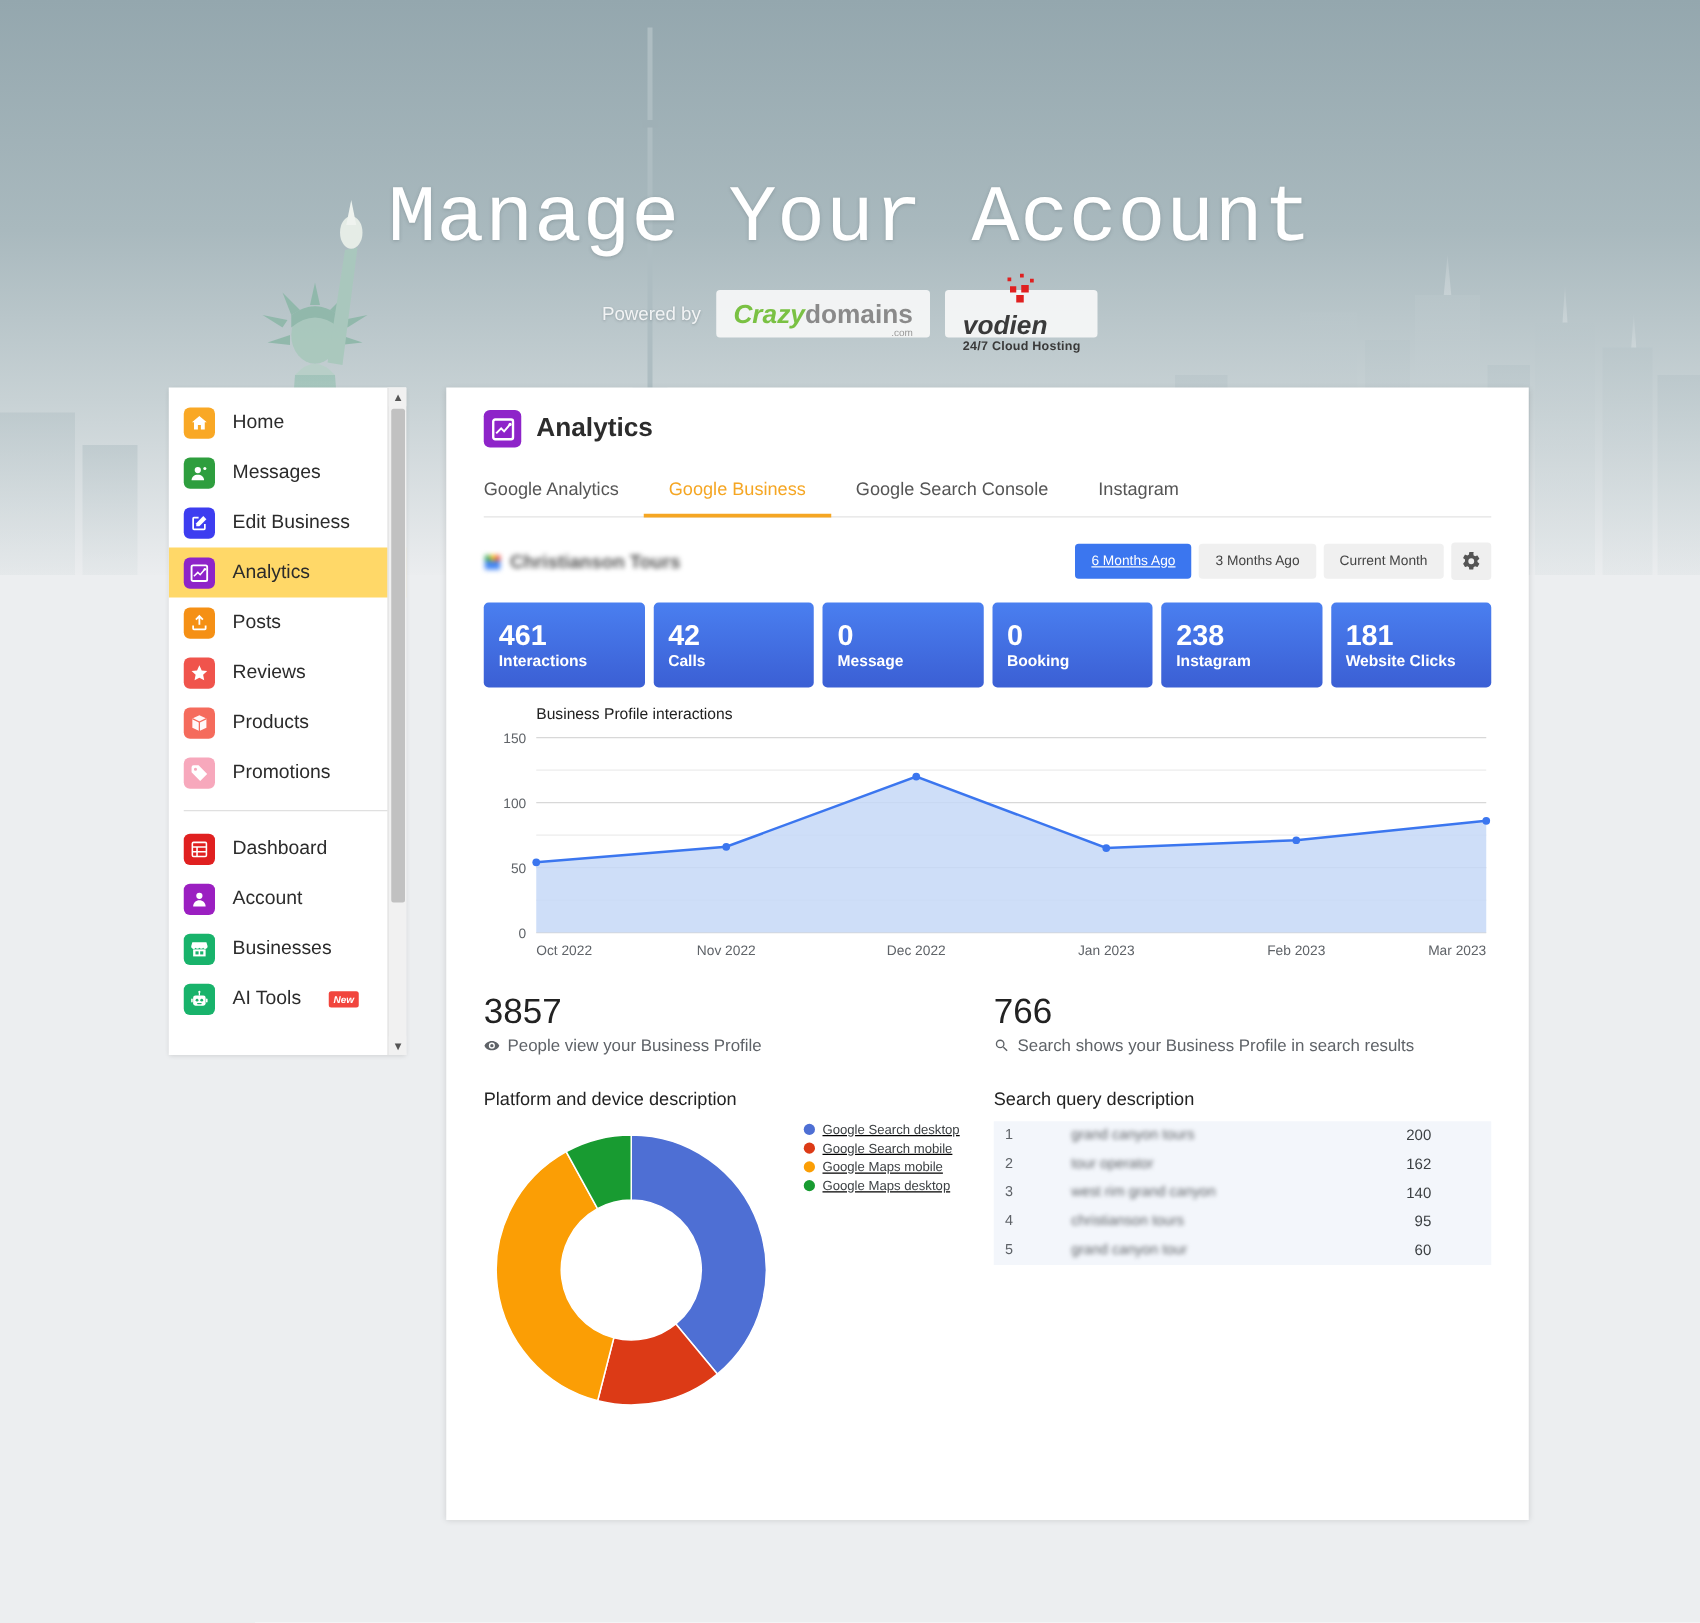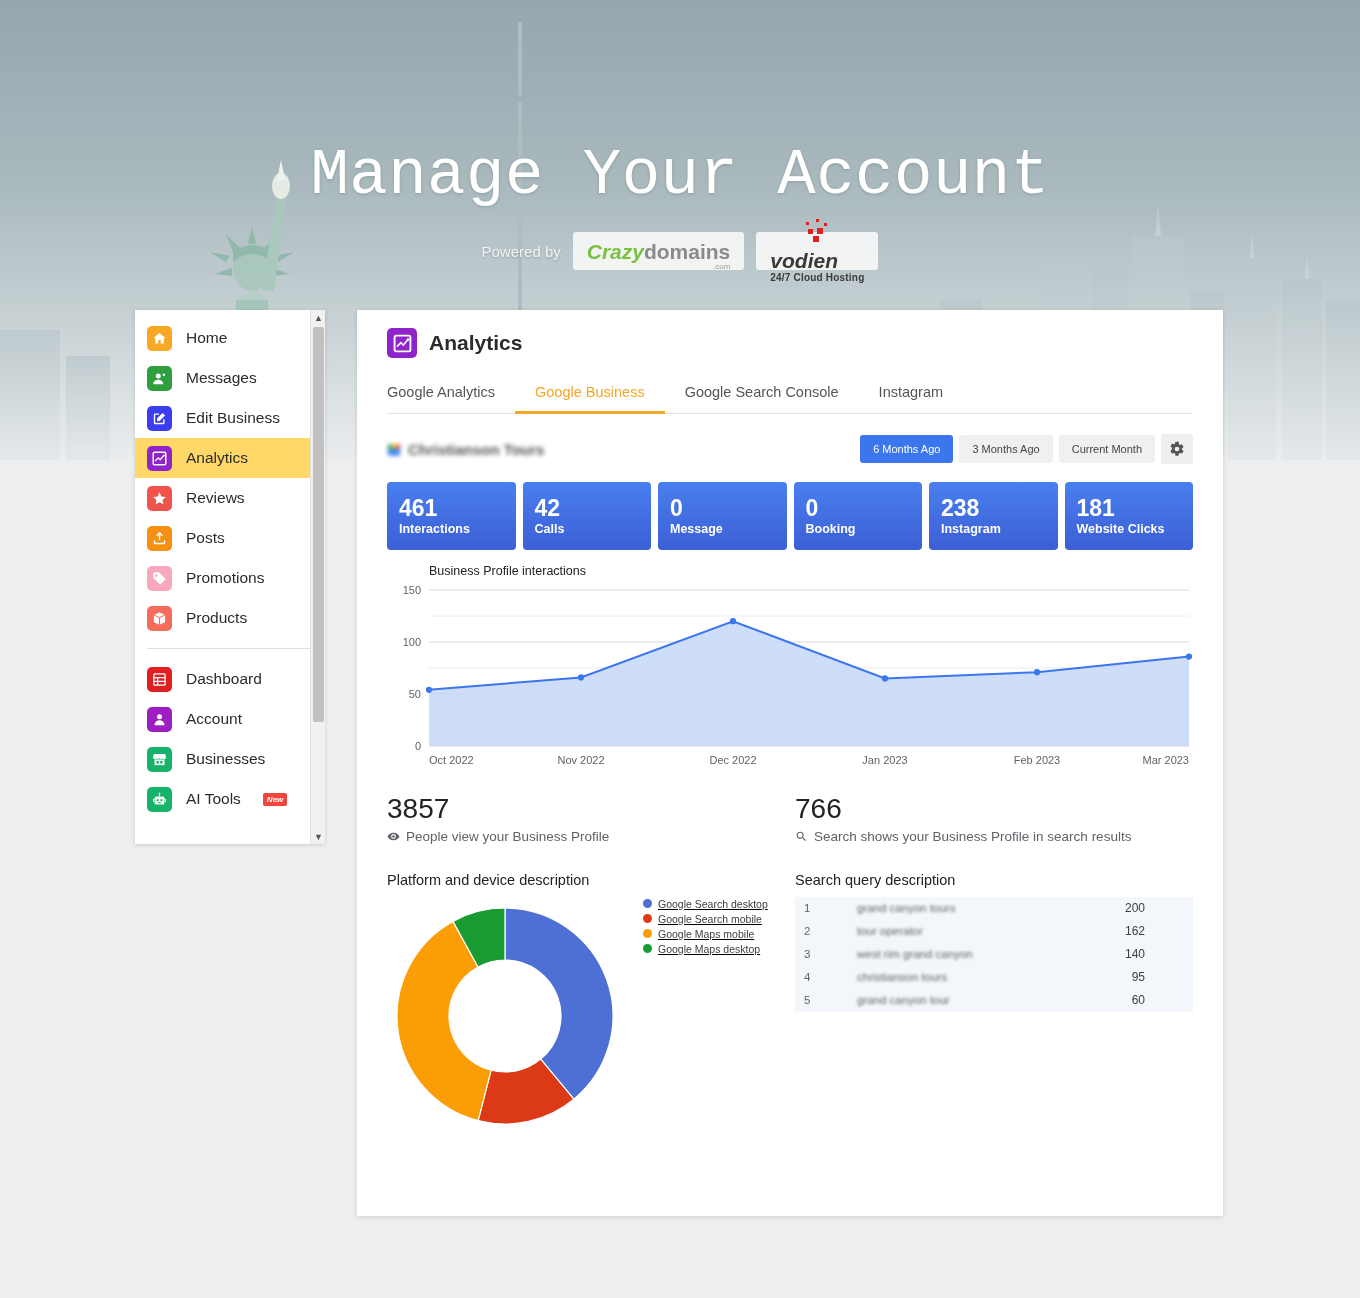--- a/index.html
+++ b/index.html
@@ -139,21 +139,21 @@
   }
   .biz-name-wrap { display: flex; align-items: center; gap: 7px; filter: blur(2.2px); }
   .gmb-icon { width: 14px; height: 15px; position: relative; }
   .biz-name { font-size: 15px; font-weight: 700; color: #555; }
   .range-btns { display: flex; align-items: center; gap: 6px; }
   .range-btn {
     font-size: 11px; padding: 8px 13px; border-radius: 3px;
     background: #f0f0f0; color: #444; cursor: pointer; border: none;
     font-family: "Liberation Sans", sans-serif;
   }
-  .range-btn.active { background: #3b76ef; color: #fff; }
+  .range-btn.active { background: #3b76ef; color: #fff; text-decoration: underline; }
   .gear-btn {
     width: 32px; height: 30px; background: #efefef; border-radius: 3px;
     display: flex; align-items: center; justify-content: center; cursor: pointer;
   }
   .gear-btn svg { width: 16px; height: 16px; fill: #555; }
 
   
   .stats { display: flex; gap: 7px; padding: 18px 30px 0 30px; }
   .stat {
     flex: 1; height: 68px; border-radius: 4px;
@@ -339,53 +339,53 @@
         <span class="nav-icon" style="background: rgb(142, 36, 201);">
           <svg viewBox="0 0 24 24" fill="none">
             <rect x="2" y="2" width="20" height="20" rx="2" stroke="#fff" stroke-width="2.4"></rect>
             <polyline points="5,16 10,11 13,14 19,7" stroke="#fff" stroke-width="2"></polyline>
             <circle cx="19" cy="7" r="1.6" fill="#fff"></circle>
           </svg>
         </span>
         <span class="nav-label">Analytics</span>
       </div>
       <div class="nav-item">
-        <span class="nav-icon" style="background: rgb(240, 84, 76);">
-          <svg viewBox="0 0 24 24" fill="#fff">
-            <path d="M12 2l3 6.6 7 .8-5.2 4.8 1.4 7L12 17.8 5.8 21.2l1.4-7L2 9.4l7-.8z"></path>
-          </svg>
-        </span>
-        <span class="nav-label">Reviews</span>
-      </div>
-      <div class="nav-item">
         <span class="nav-icon" style="background: rgb(245, 144, 21);">
           <svg viewBox="0 0 24 24" fill="none" stroke="#fff" stroke-width="2.3">
             <path d="M4 15v4a1 1 0 0 0 1 1h14a1 1 0 0 0 1-1v-4"></path>
             <path d="M12 3v11M7.5 7.5 12 3l4.5 4.5"></path>
           </svg>
         </span>
         <span class="nav-label">Posts</span>
       </div>
       <div class="nav-item">
-        <span class="nav-icon" style="background: rgb(247, 168, 188);">
-          <svg viewBox="0 0 24 24" fill="#fff">
-            <path d="M11 2H4.5A2.5 2.5 0 0 0 2 4.5V11l11 11 9-9zM7 9a2 2 0 1 1 2-2 2 2 0 0 1-2 2z"></path>
-          </svg>
-        </span>
-        <span class="nav-label">Promotions</span>
+        <span class="nav-icon" style="background: rgb(240, 84, 76);">
+          <svg viewBox="0 0 24 24" fill="#fff">
+            <path d="M12 2l3 6.6 7 .8-5.2 4.8 1.4 7L12 17.8 5.8 21.2l1.4-7L2 9.4l7-.8z"></path>
+          </svg>
+        </span>
+        <span class="nav-label">Reviews</span>
       </div>
       <div class="nav-item">
         <span class="nav-icon" style="background: rgb(245, 107, 92);">
           <svg viewBox="0 0 24 24" fill="#fff">
             <path d="M12 2 3 6.2v11.6L12 22l9-4.2V6.2z" opacity=".95"></path>
             <path d="M3 6.2 12 10.5l9-4.3" fill="none" stroke="#f56b5c" stroke-width="1.6"></path>
             <path d="M12 10.5V22" fill="none" stroke="#f56b5c" stroke-width="1.6"></path>
           </svg>
         </span>
         <span class="nav-label">Products</span>
+      </div>
+      <div class="nav-item">
+        <span class="nav-icon" style="background: rgb(247, 168, 188);">
+          <svg viewBox="0 0 24 24" fill="#fff">
+            <path d="M11 2H4.5A2.5 2.5 0 0 0 2 4.5V11l11 11 9-9zM7 9a2 2 0 1 1 2-2 2 2 0 0 1-2 2z"></path>
+          </svg>
+        </span>
+        <span class="nav-label">Promotions</span>
       </div>
     </div>
   <div class="nav-divider"></div>
   <div class="nav-group" id="nav-group-2">
       <div class="nav-item">
         <span class="nav-icon" style="background: rgb(224, 32, 32);">
           <svg viewBox="0 0 24 24" fill="none" stroke="#fff" stroke-width="2">
             <rect x="3" y="3" width="18" height="18" rx="1.5"></rect>
             <path d="M3 9h18M9 9v12M3 15h18"></path>
           </svg>

